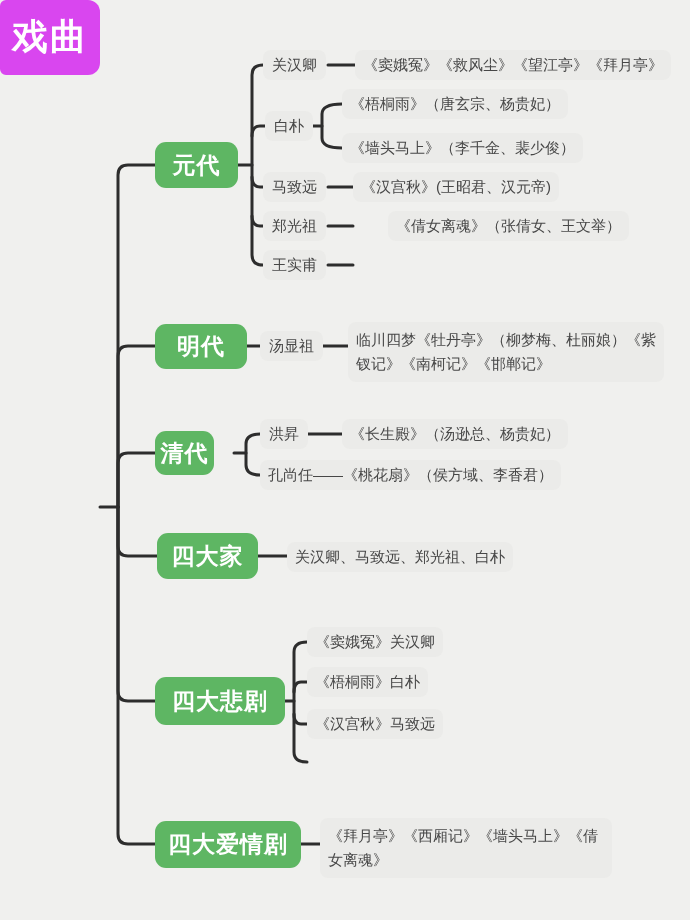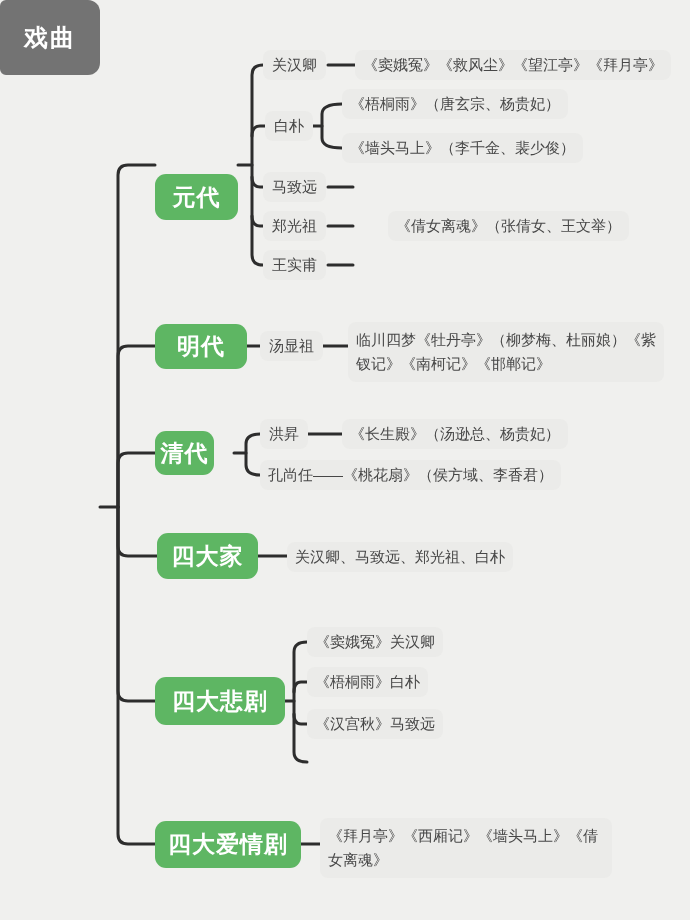--- a/index.html
+++ b/index.html
@@ -24,24 +24,24 @@
     fill: none;
     stroke: #2d2d2d;
     stroke-width: 3;
     stroke-linecap: round;
     stroke-linejoin: round;
   }
   .node { position: absolute; box-sizing: border-box; }
   .root-node {
     left: 0; top: 468;
     width: 100px; height: 75px;
-    background: #737373;
+    background: #d946ef;
     border-radius: 6px 12px 12px 6px;
     color: #ffffff;
-    font-size: 24px;
+    font-size: 36px;
     font-weight: bold;
     display: flex;
     align-items: center;
     justify-content: center;
     letter-spacing: 2px;
     cursor: pointer;
   }
   .branch-node {
     background: #5eb663;
     border-radius: 11px;
@@ -118,36 +118,37 @@
       <path d="M294 692 Q294 682 301 682 L307 682"></path>
       <path d="M294 714 Q294 724 301 724 L307 724"></path>
     </g>
     <g>
       <path d="M301 844 L320 844"></path>
     </g>
   </svg>
 
   <div class="node root-node">戏曲</div>
 
-  <div class="node branch-node" style="left:155px;top:142px;width:83px;height:46px;margin-top:32px;">元代</div>
+  <div class="node branch-node" style="left:155px;top:142px;width:83px;height:46px;">元代</div>
   <div class="node branch-node" style="left:155px;top:324px;width:92px;height:45px;">明代</div>
   <div class="node branch-node" style="left:155px;top:431px;width:59px;height:44px;">清代</div>
   <div class="node branch-node" style="left:157px;top:533px;width:101px;height:46px;">四大家</div>
   <div class="node branch-node" style="left:155px;top:677px;width:130px;height:48px;">四大悲剧</div>
   <div class="node branch-node" style="left:155px;top:821px;width:146px;height:47px;">四大爱情剧</div>
 
   <div class="node leaf-node name" style="left:263px;top:50px;">关汉卿</div>
   <div class="node leaf-node name" style="left:265px;top:111px;">白朴</div>
   <div class="node leaf-node name" style="left:263px;top:172px;">马致远</div>
   <div class="node leaf-node name" style="left:263px;top:211px;">郑光祖</div>
   <div class="node leaf-node name" style="left:263px;top:250px;">王实甫</div>
 
   <div class="node leaf-node" style="left:355px;top:50px;">《窦娥冤》《救风尘》《望江亭》《拜月亭》</div>
   <div class="node leaf-node" style="left:342px;top:89px;">《梧桐雨》（唐玄宗、杨贵妃）</div>
   <div class="node leaf-node" style="left:342px;top:133px;">《墙头马上》（李千金、裴少俊）</div>
+  <div class="node leaf-node" style="left:353px;top:172px;">《汉宫秋》(王昭君、汉元帝)</div>
   <div class="node leaf-node" style="left:353px;top:211px;margin-left:35px;">《倩女离魂》（张倩女、王文举）</div>
 
   <div class="node leaf-node name" style="left:260px;top:331px;">汤显祖</div>
   <div class="node leaf-node wrap" style="left:348px;top:322px;width:316px;">临川四梦《牡丹亭》（柳梦梅、杜丽娘）《紫钗记》《南柯记》《邯郸记》</div>
 
   <div class="node leaf-node name" style="left:260px;top:419px;">洪昇</div>
   <div class="node leaf-node" style="left:342px;top:419px;">《长生殿》（汤逊总、杨贵妃）</div>
   <div class="node leaf-node" style="left:260px;top:460px;">孔尚任——《桃花扇》（侯方域、李香君）</div>
 
   <div class="node leaf-node" style="left:287px;top:542px;">关汉卿、马致远、郑光祖、白朴</div>

